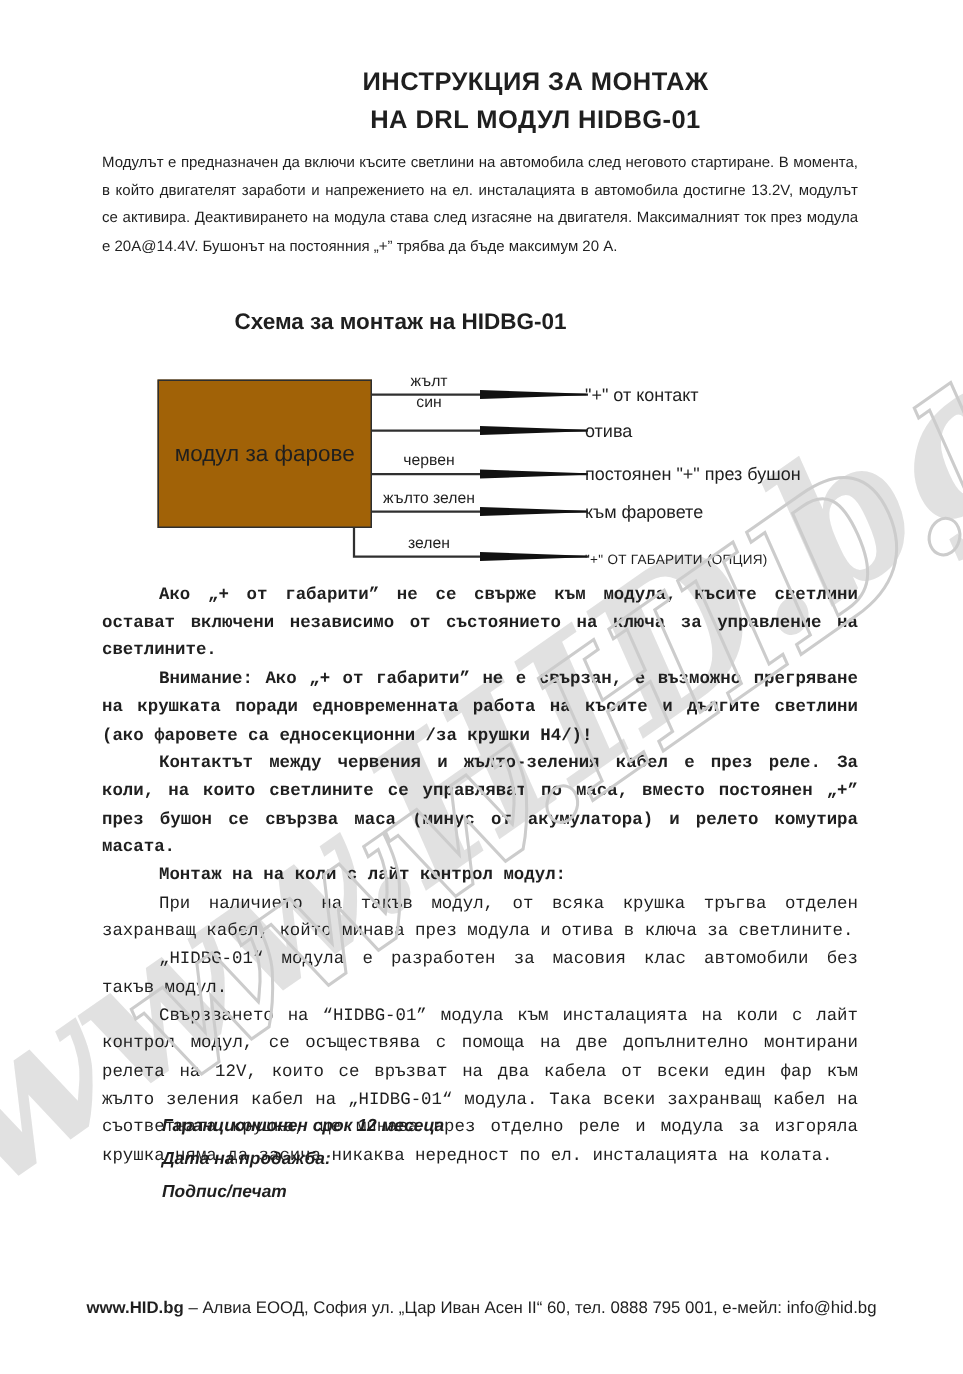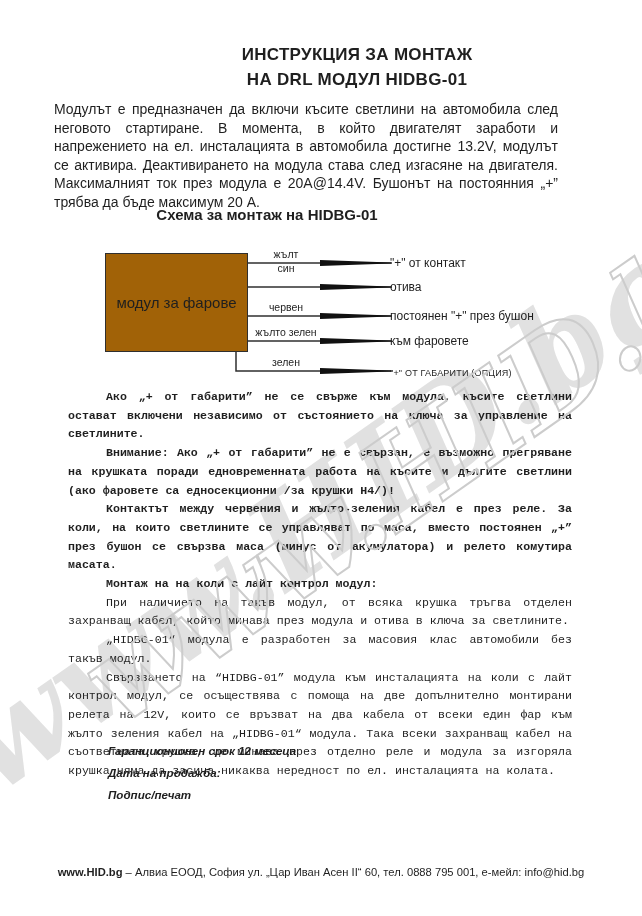--- a/index.html
+++ b/index.html
@@ -42,22 +42,22 @@
   .content{position:relative;z-index:1;}
   .doc-title{
     position:absolute;top:42px;left:0;width:642px;
     text-align:center;
     font-size:17px;font-weight:700;
     line-height:25px;
     letter-spacing:.3px;
     padding-left:36px;
   }
   .intro{
-    position:absolute;top:100px;left:54px;width:504px;
-    font-size:14px;line-height:18.6px;
+    position:absolute;top:100px;left:68px;width:504px;
+    font-size:10px;line-height:18.6px;
     text-align:justify;
   }
   .diagram-heading{
     position:absolute;top:206px;left:0;width:534px;
     text-align:center;
     font-size:15px;font-weight:700;
   }
   
   .diagram{position:absolute;top:240px;left:0;width:642px;height:152px;}
   .diagram svg{position:absolute;left:0;top:0;}

